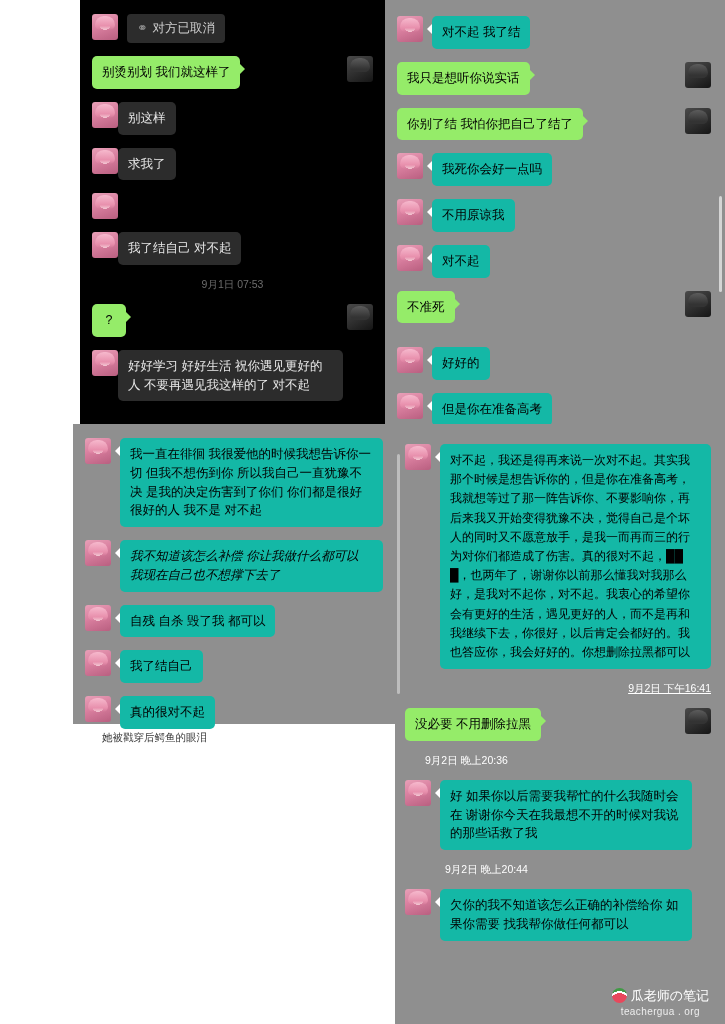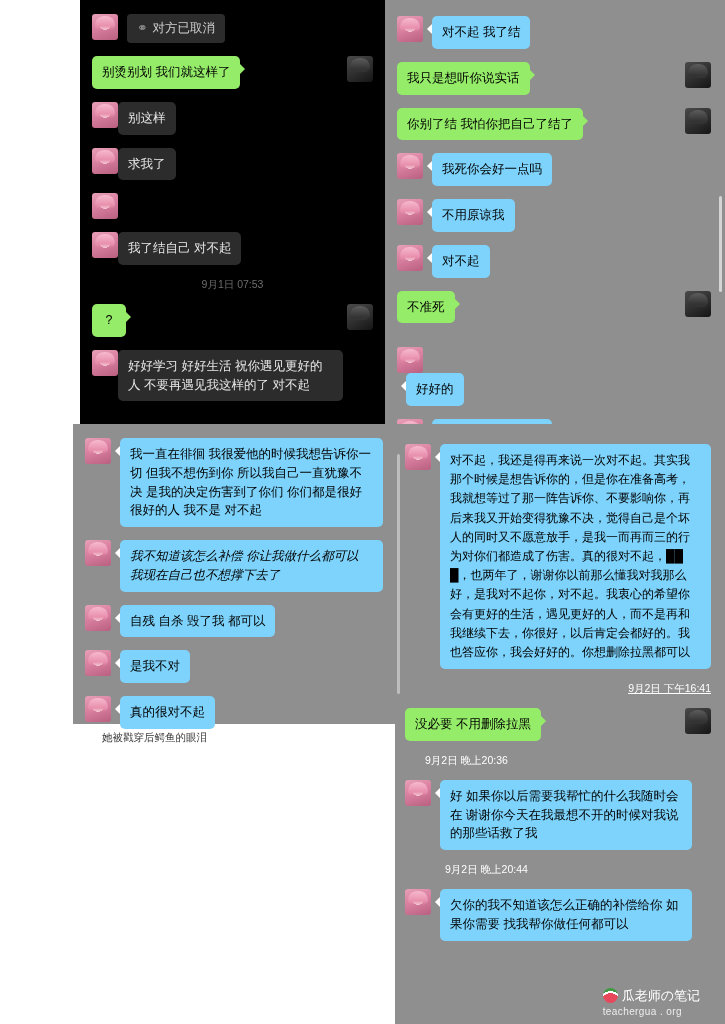--- a/index.html
+++ b/index.html
@@ -42,21 +42,21 @@
     position:relative;
     max-width:250px;
     padding:7px 10px;
     border-radius:5px;
     font-size:12.5px;
     line-height:1.5;
     color:#000;
     word-break:break-all;
     white-space:pre-wrap;
   }
-  .bubble.in{background:#7dd3fc;margin-left:9px;}
+  .bubble.in{background:#14b8a6;margin-left:9px;}
   .bubble.in::before{
     content:"";position:absolute;left:-5px;top:8px;
     border:5px solid transparent;border-right-color:#ffffff;border-left:0;
   }
   .bubble.out{background:#95ec69;margin-right:9px;}
   .bubble.out::after{
     content:"";position:absolute;right:-5px;top:8px;
     border:5px solid transparent;border-left-color:#95ec69;border-right:0;
   }
   .bubble.dkin{background:#2c2c2c;color:#e8e8e8;}
@@ -76,21 +76,21 @@
     font-size:10.5px;color:#3a3a3a;
   }
 
   
   .scrollbar{
     position:absolute;width:3px;background:#d4d4d4;border-radius:2px;
   }
 
   
   .watermark{
-    position:absolute;right:25px;bottom:6px;text-align:left;
+    position:absolute;right:16px;bottom:6px;text-align:center;
     color:#ffffff;font-size:13px;line-height:1.35;
   }
   .watermark .sub{font-size:10px;color:#ededed;letter-spacing:.4px;}
   .melon{
     display:inline-block;width:15px;height:15px;border-radius:50%;
     background:
       radial-gradient(circle at 50% 100%, #e8485c 0 58%, #ffffff 59% 70%, #3f9a44 71% 100%);
     vertical-align:-3px;margin-right:4px;
   }
 </style>
@@ -173,21 +173,21 @@
   <div class="msgrow">
     <div class="avatar"></div>
     <div class="bubble in">对不起</div>
   </div>
 
   <div class="msgrow right">
     <div class="bubble out">不准死</div>
     <div class="avatar dk"></div>
   </div>
 
-  <div class="msgrow" style="margin-top:24px;flex-direction:column;">
+  <div class="msgrow" style="margin-top:24px;">
     <div class="avatar"></div>
     <div class="bubble in">好好的</div>
   </div>
 
   <div class="msgrow">
     <div class="avatar"></div>
     <div class="bubble in">但是你在准备高考</div>
   </div>
 
   <div class="msgrow">
@@ -210,21 +210,21 @@
     <div class="bubble in" style="max-width:252px;font-style:italic;">我不知道该怎么补偿 你让我做什么都可以 我现在自己也不想撑下去了</div>
   </div>
 
   <div class="msgrow">
     <div class="avatar"></div>
     <div class="bubble in">自残 自杀 毁了我 都可以</div>
   </div>
 
   <div class="msgrow">
     <div class="avatar"></div>
-    <div class="bubble in">是我不对</div>
+    <div class="bubble in">我了结自己</div>
   </div>
 
   <div class="msgrow">
     <div class="avatar"></div>
     <div class="bubble in">真的很对不起</div>
   </div>
 </div>
 
 <div class="caption" style="position:absolute;left:102px;top:731px;">她被戳穿后鳄鱼的眼泪</div>
 

